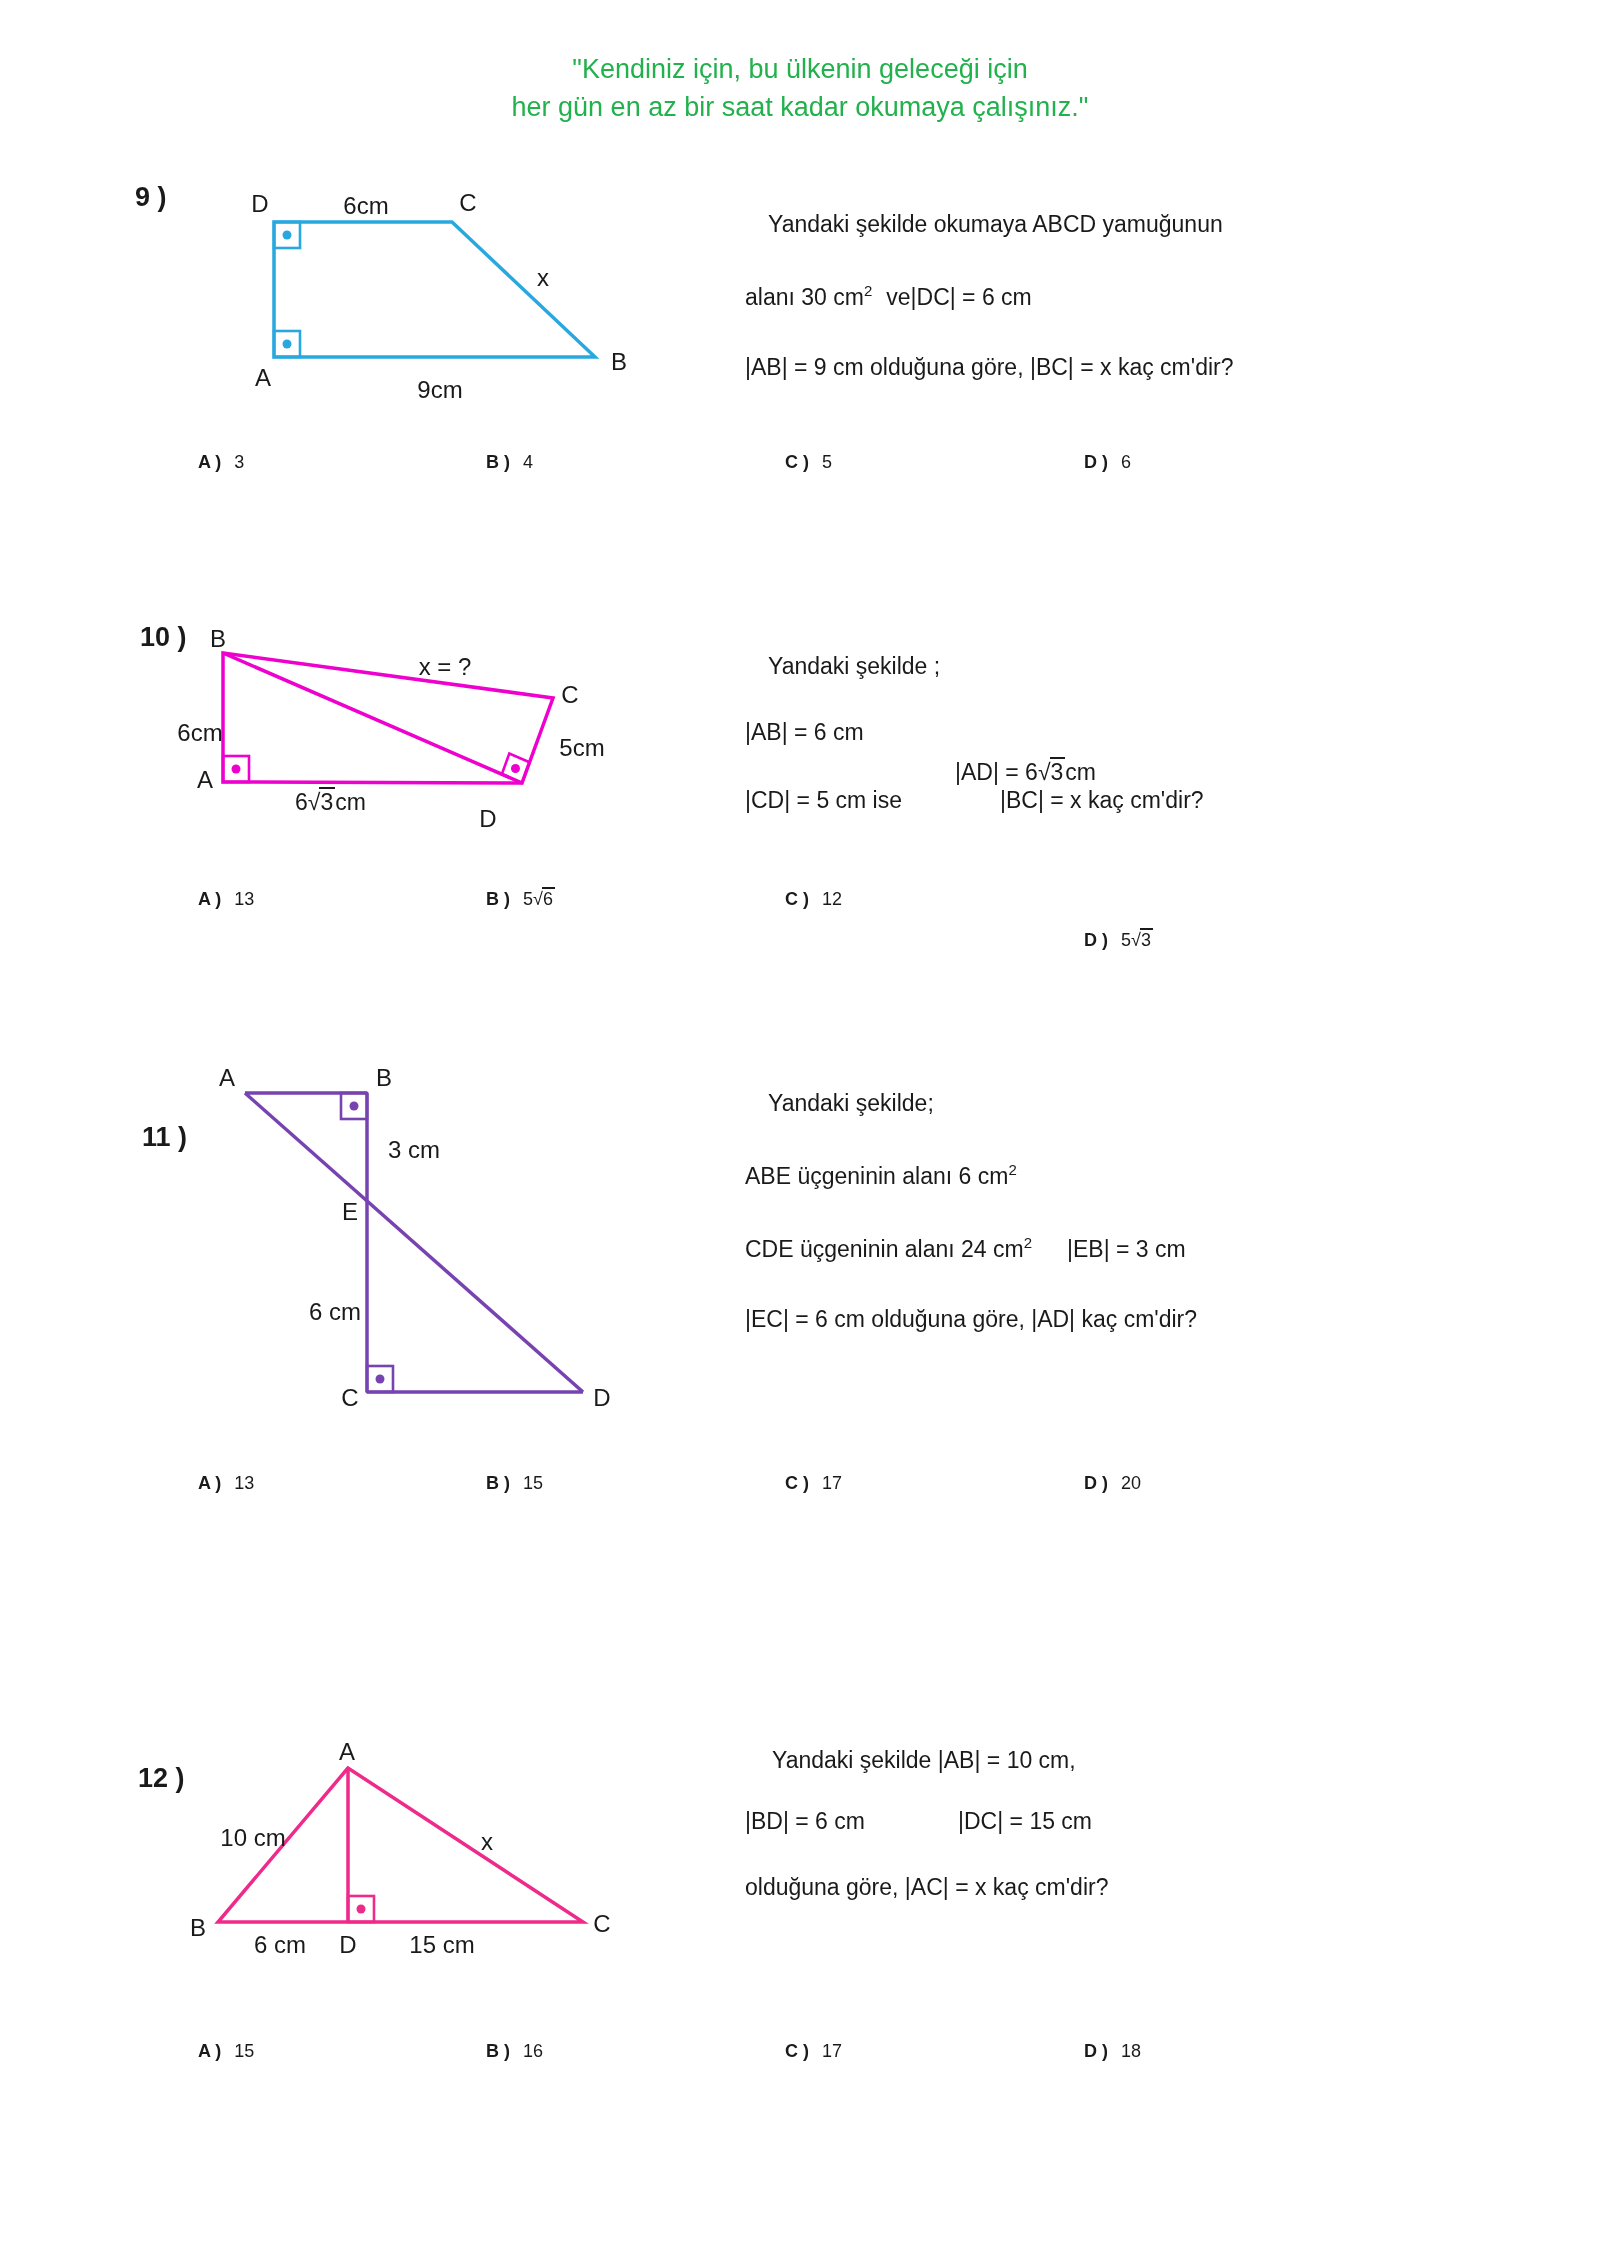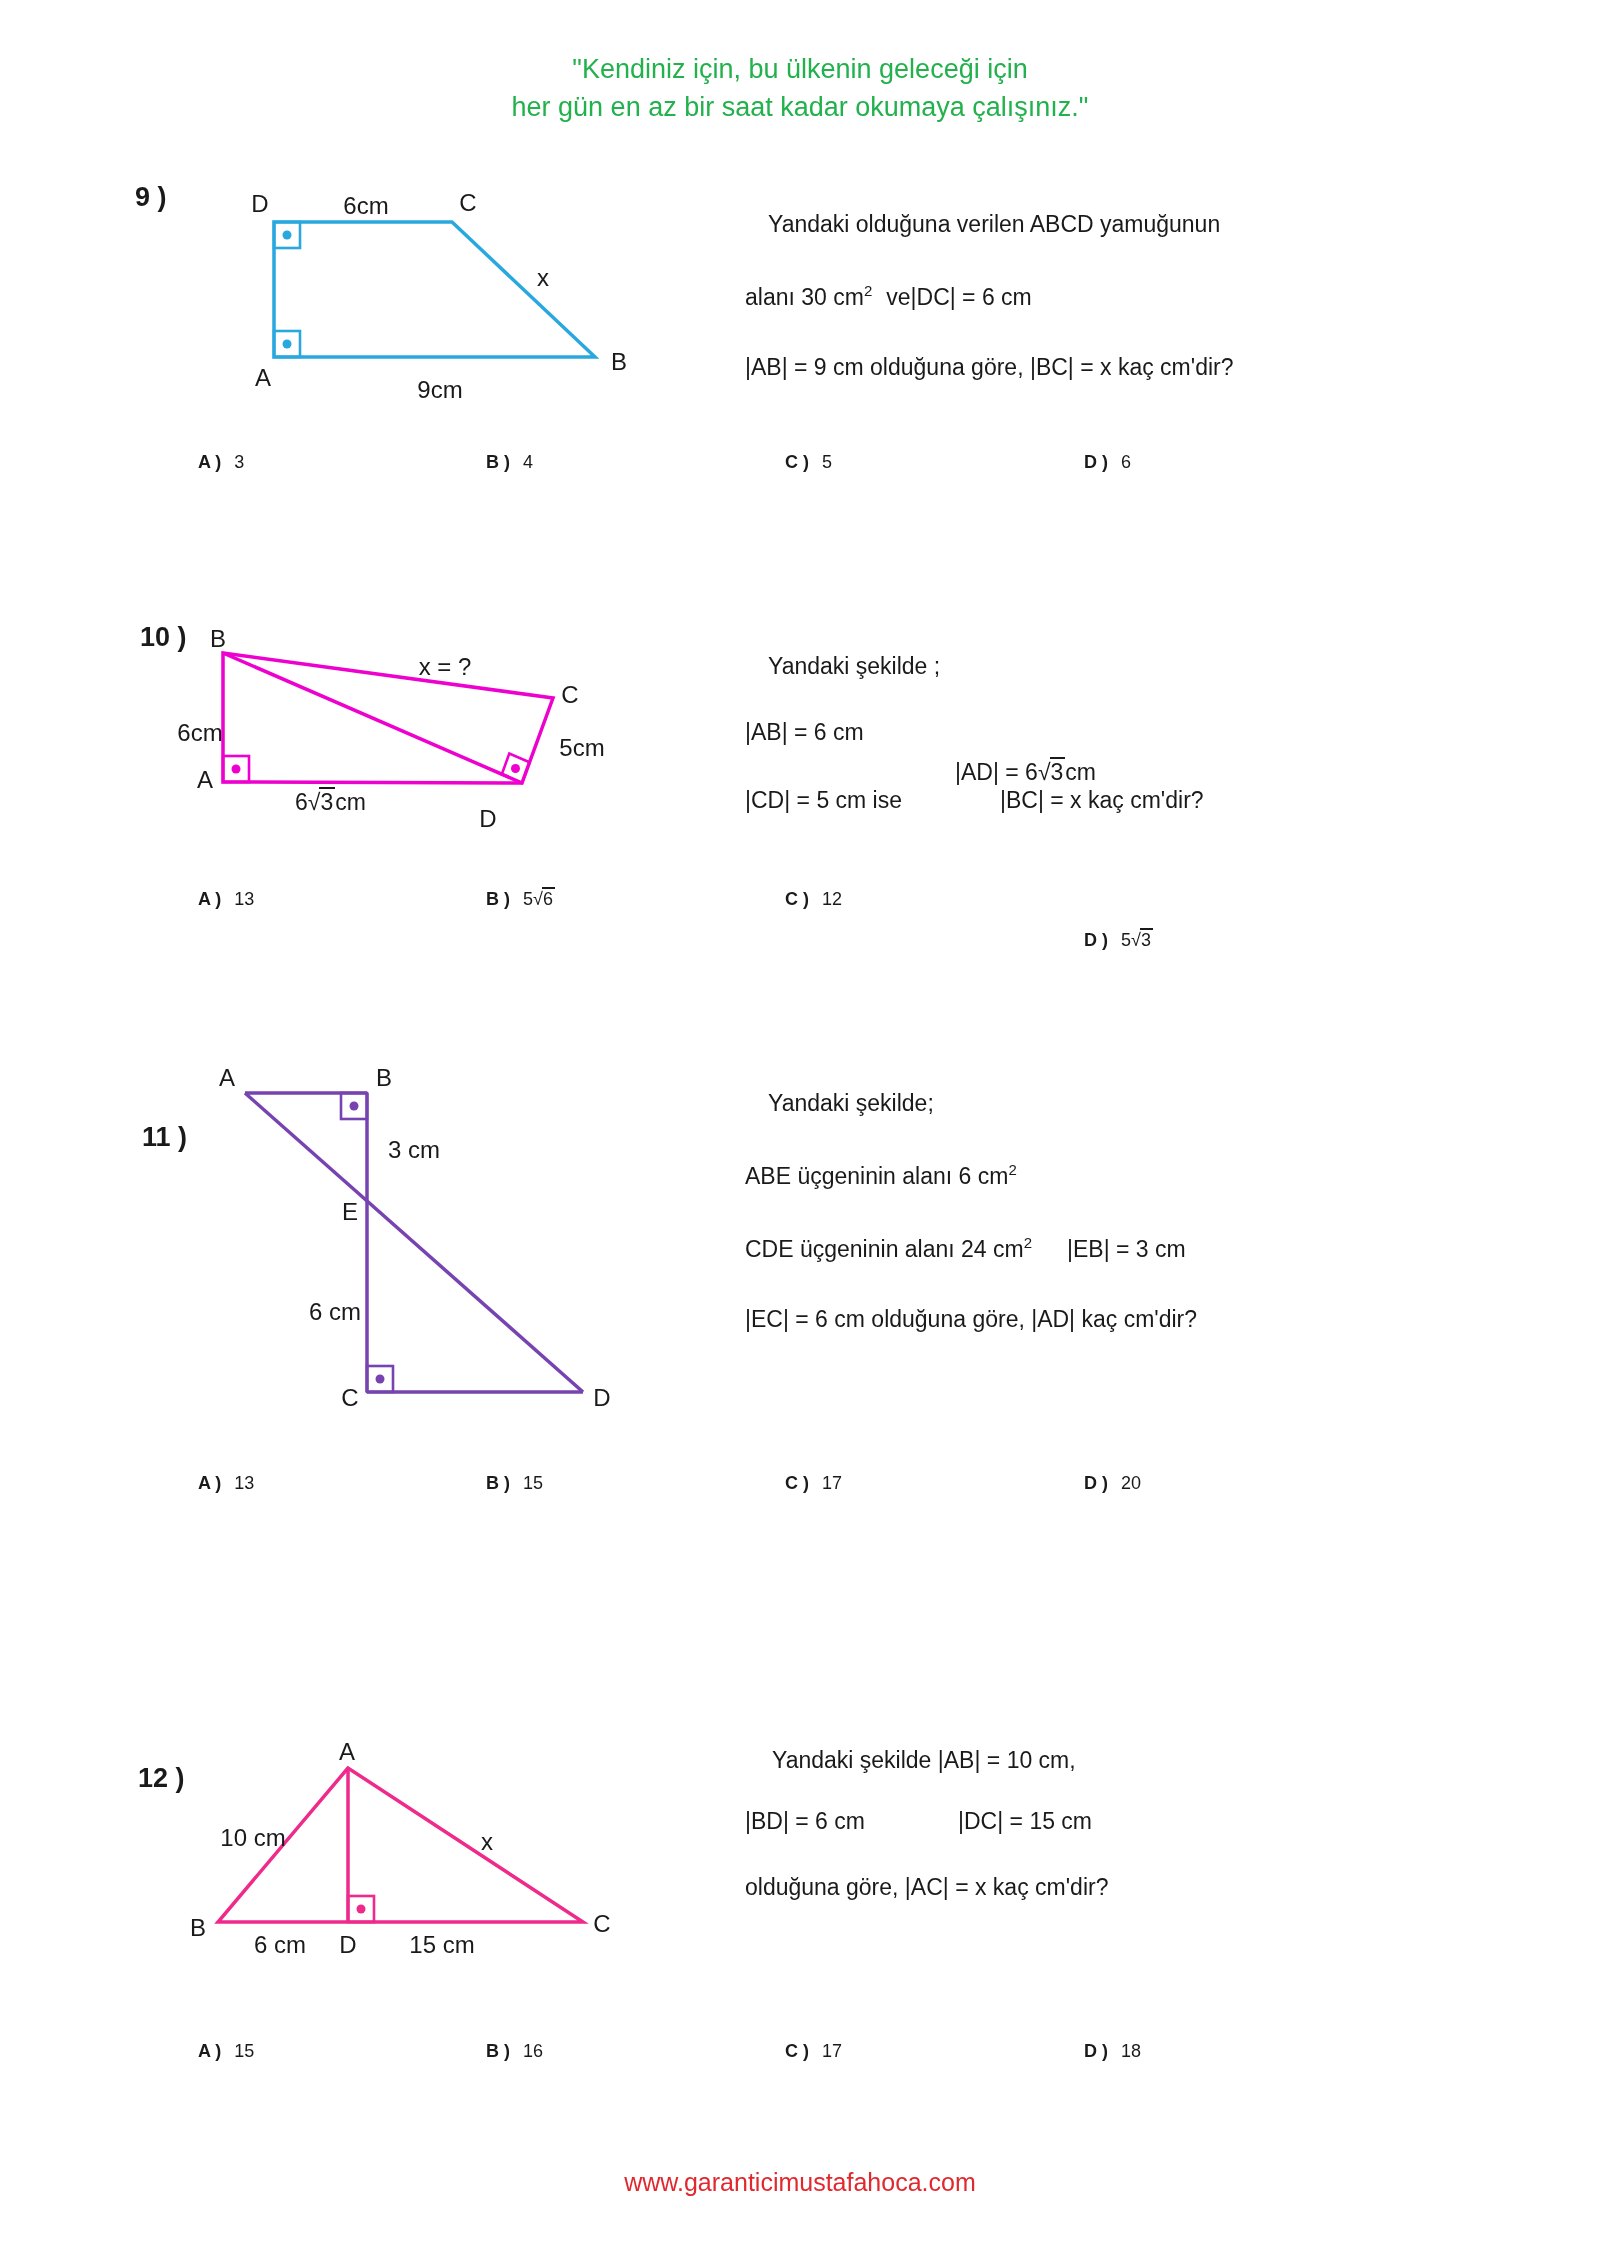--- a/index.html
+++ b/index.html
@@ -53,21 +53,21 @@
       <circle class="dot9" cx="137" cy="164" r="4.5"></circle>
       <text class="dlabel" x="110" y="32" text-anchor="middle">D</text>
       <text class="dlabel" x="216" y="34" text-anchor="middle">6cm</text>
       <text class="dlabel" x="318" y="31" text-anchor="middle">C</text>
       <text class="dlabel" x="393" y="106" text-anchor="middle">x</text>
       <text class="dlabel" x="461" y="190">B</text>
       <text class="dlabel" x="113" y="206" text-anchor="middle">A</text>
       <text class="dlabel" x="290" y="218" text-anchor="middle">9cm</text>
     </svg>
 
-    <div class="abs tline" style="left:768px;top:211px">Yandaki olduğuna verilen ABCD yamuğunun</div>
+    <div class="abs tline" style="left:768px;top:211px">Yandaki şekilde okumaya ABCD yamuğunun</div>
     <div class="abs tline" style="left:745px;top:284px">
       <span>alanı 30 cm</span><sup class="sup">2</sup><span class="gap-conj">ve</span><span class="gap-dc">|DC| = 6 cm</span>
     </div>
     <div class="abs tline" style="left:745px;top:354px">|AB| = 9 cm olduğuna göre, |BC| = x kaç cm'dir?</div>
 
     <div>
       <span class="abs ans" style="left:198px;top:452px"><b class="al">A )</b><span class="av">3</span></span>
       <span class="abs ans" style="left:486px;top:452px"><b class="al">B )</b><span class="av">4</span></span>
       <span class="abs ans" style="left:785px;top:452px"><b class="al">C )</b><span class="av">5</span></span>
       <span class="abs ans" style="left:1084px;top:452px"><b class="al">D )</b><span class="av">6</span></span>
@@ -180,15 +180,14 @@
 
     <div>
       <span class="abs ans" style="left:198px;top:2041px"><b class="al">A )</b><span class="av">15</span></span>
       <span class="abs ans" style="left:486px;top:2041px"><b class="al">B )</b><span class="av">16</span></span>
       <span class="abs ans" style="left:785px;top:2041px"><b class="al">C )</b><span class="av">17</span></span>
       <span class="abs ans" style="left:1084px;top:2041px"><b class="al">D )</b><span class="av">18</span></span>
     </div>
   </section>
 
   
-  <div class="abs footer-url">www.garanticimustafahoca.com</div>
 
 </div>
 
 </body></html>

